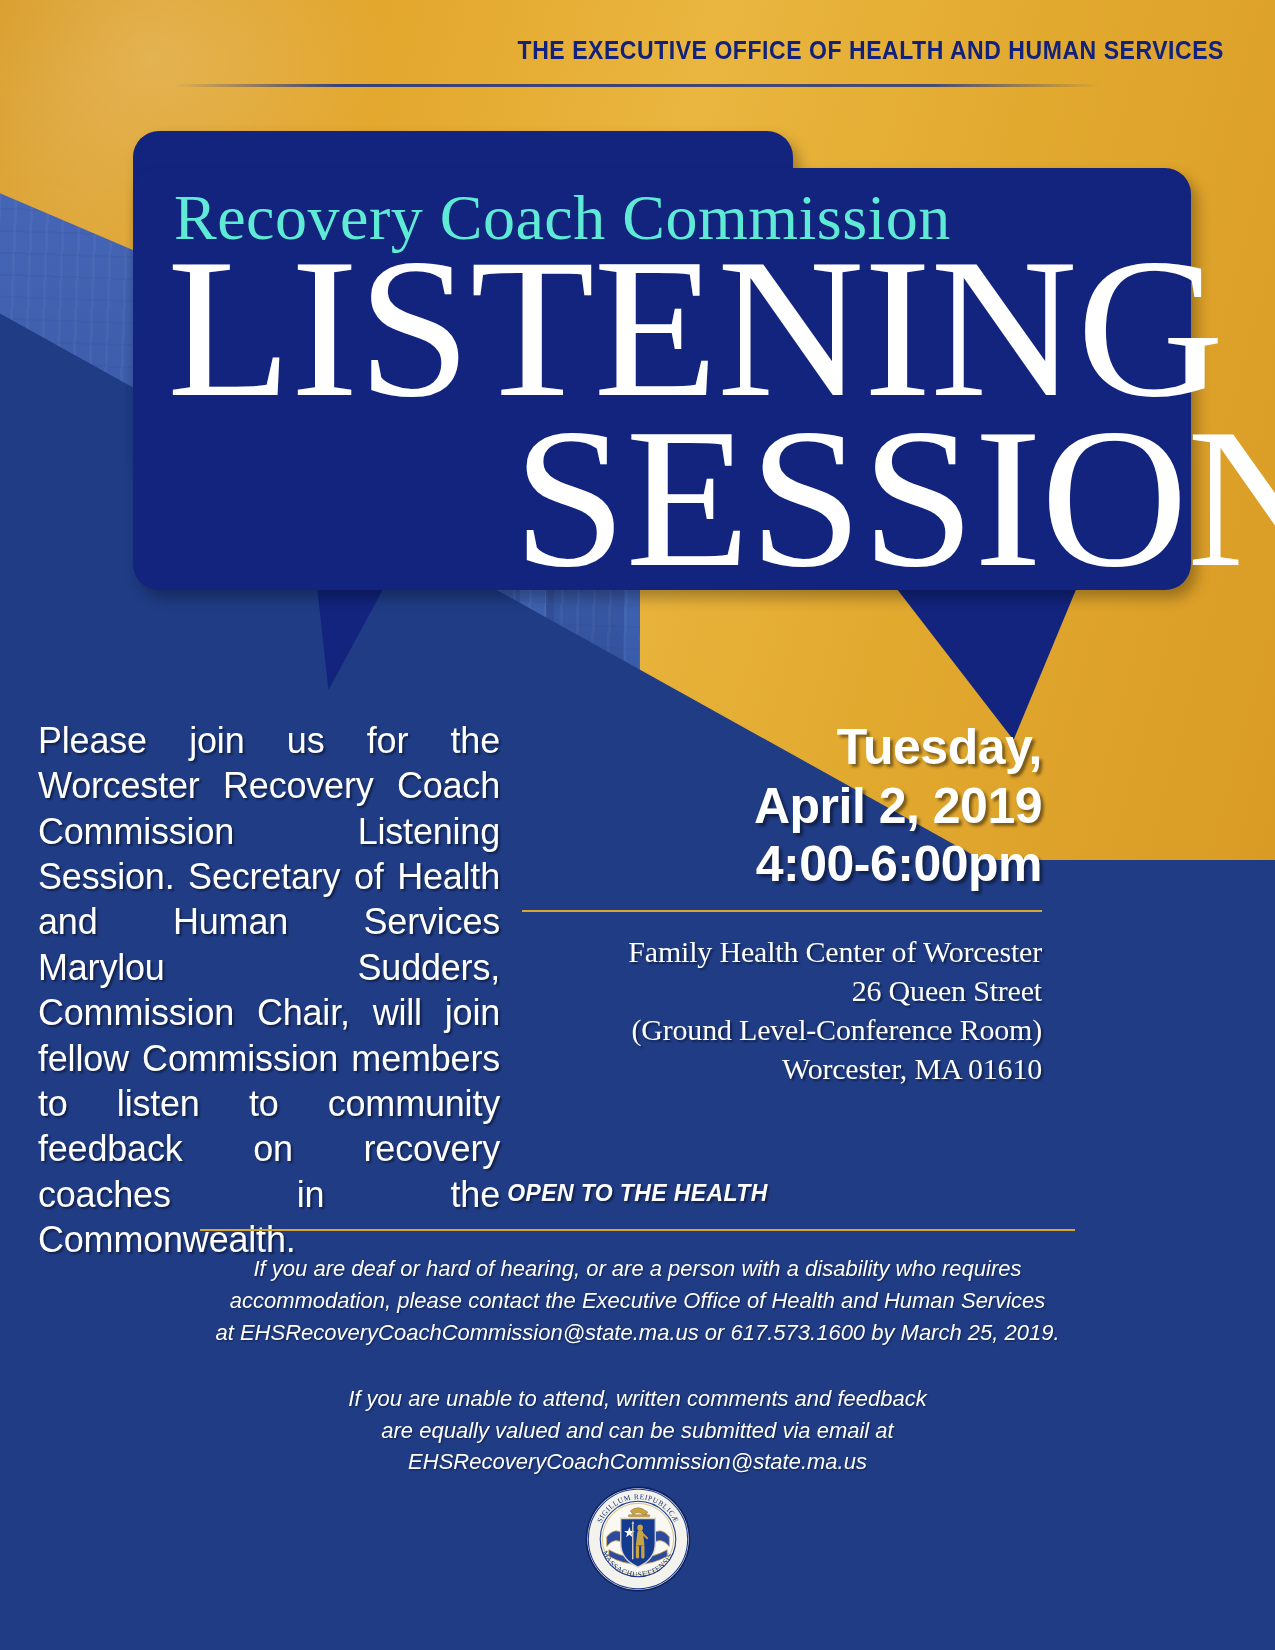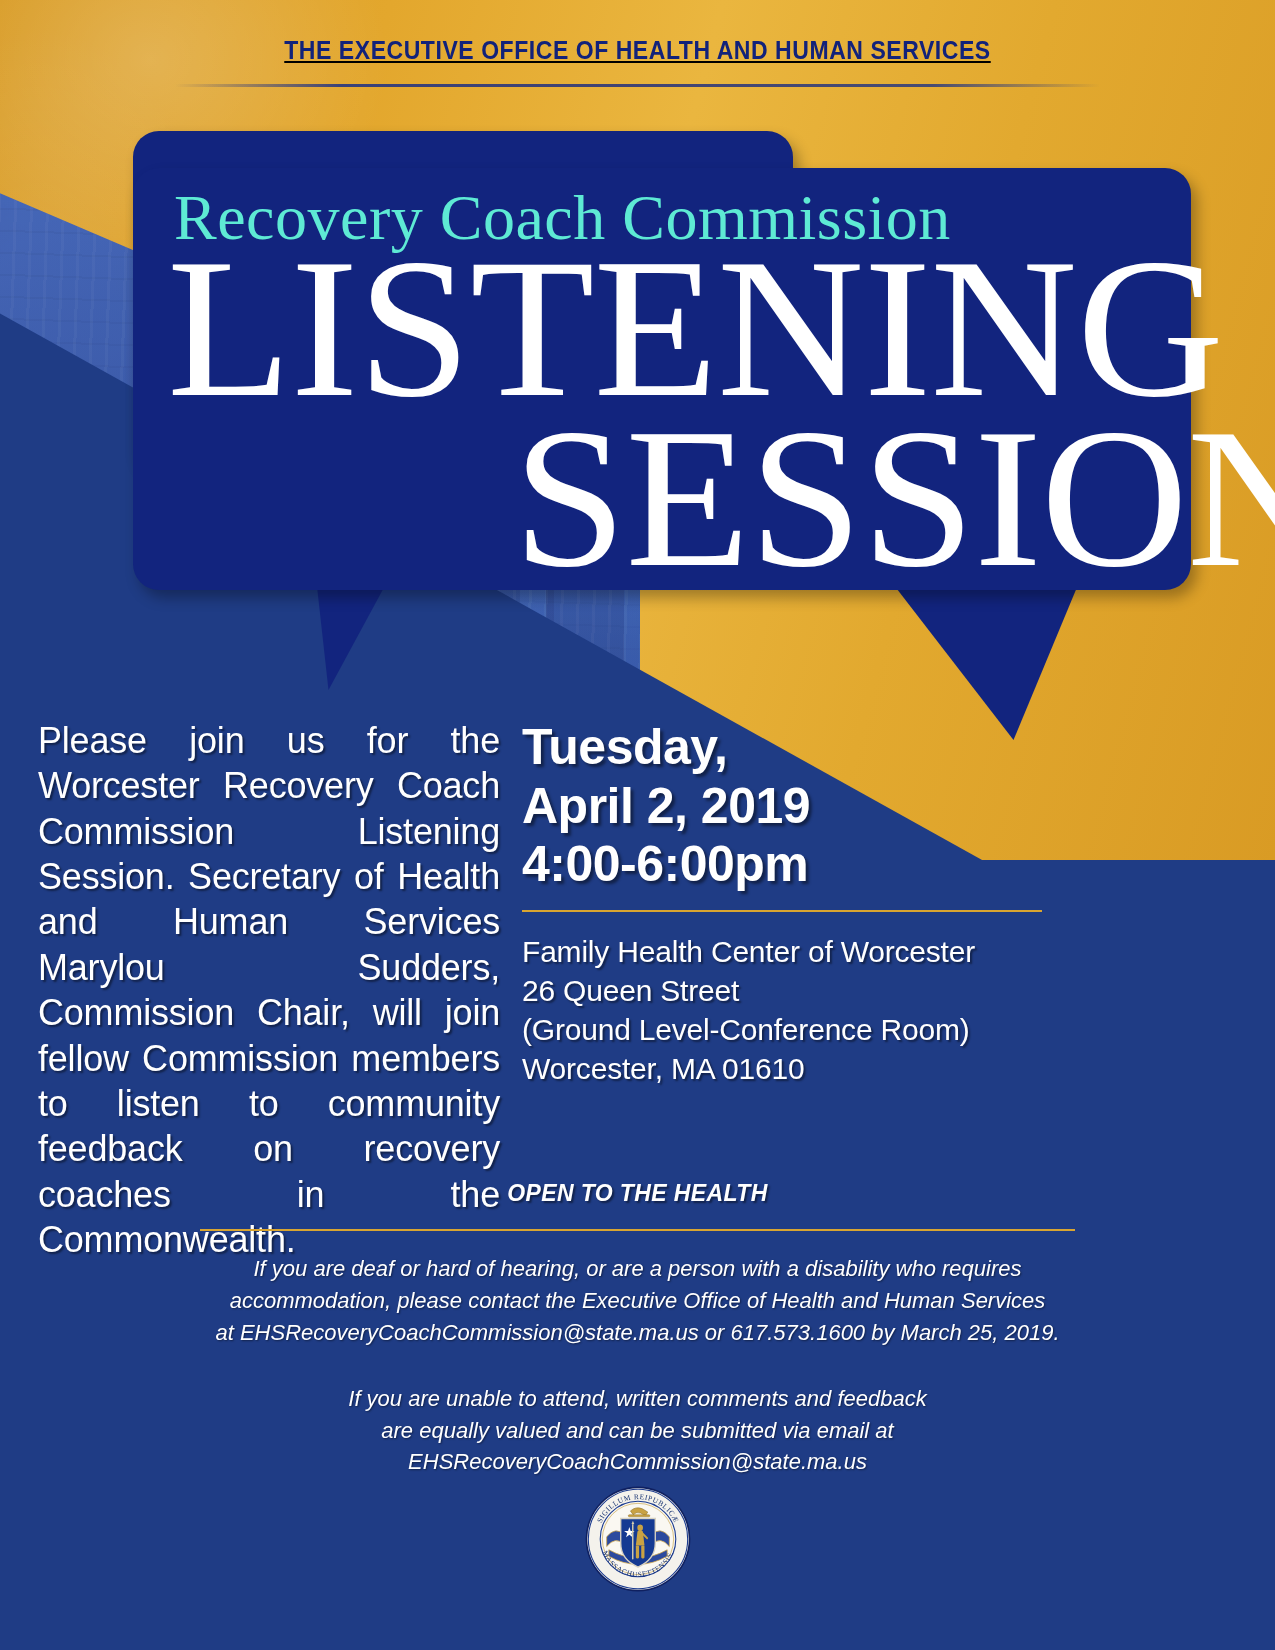--- a/index.html
+++ b/index.html
@@ -48,21 +48,21 @@
     position:absolute;left:0;top:0;width:1275px;height:1650px;
     background:#1f3c85;
     clip-path:polygon(0% 19%, 100% 62%, 100% 100%, 0% 100%);
   }
   .bg-blue-bottom{
     position:absolute;left:0;top:860px;width:1275px;height:790px;background:#1f3c85;
   }
 
   
   .header{
-    position:absolute;left:0;top:36px;width:1275px;text-align:center;z-index:6;text-decoration:underline;
+    position:absolute;left:0;top:36px;width:1275px;text-align:right;z-index:6;
   }
   .header-title{
     font-family:"Liberation Sans", sans-serif;
     font-weight:bold;
     font-size:25px;
     letter-spacing:.6px;
     color:#12227a;
     transform:scaleX(.92);
     white-space:nowrap;
   }
@@ -126,21 +126,21 @@
     font-size:200px;font-weight:normal;color:#ffffff;
     line-height:.92;letter-spacing:-1px;
     transform:scaleX(1.02);transform-origin:left top;
     white-space:nowrap;
   }
 
   
   .content{position:absolute;left:0;top:718px;width:1042px;z-index:8;}
   .cols{display:flex;align-items:flex-start;}
   .col-left{width:580px;padding-left:38px;box-sizing:border-box;}
-  .col-right{width:600px;padding-left:22px;box-sizing:border-box;}
+  .col-right{width:600px;padding-left:22px;box-sizing:border-box;text-align:right;}
 
   .intro{
     font-family:"Liberation Sans", sans-serif;
     font-size:36px;line-height:1.26;color:#ffffff;
     text-align:justify;
     letter-spacing:-.2px;
     text-shadow:2px 2px 2px rgba(0,0,0,.45);
     white-space:pre-line;
   }
 
@@ -149,21 +149,21 @@
     font-weight:bold;
     font-size:50px;line-height:1.17;color:#ffffff;
     letter-spacing:-.5px;
     text-shadow:3px 3px 3px rgba(0,0,0,.45);
     white-space:pre-line;
   }
   .gold-rule{
     height:2px;background:#d9a531;margin:16px 0 20px 0;width:520px;
   }
   .loc-block{
-    font-family:Liberation Sans, sans-serif;
+    font-family:Liberation Serif, serif;
     font-size:30px;line-height:1.30;color:#ffffff;
     letter-spacing:-.2px;
     text-shadow:2px 2px 2px rgba(0,0,0,.45);
     white-space:pre-line;
   }
 
   
   .footer{position:absolute;left:0;top:1180px;width:1275px;z-index:8;text-align:center;}
   .open-public{
     font-family:"Liberation Sans", sans-serif;

